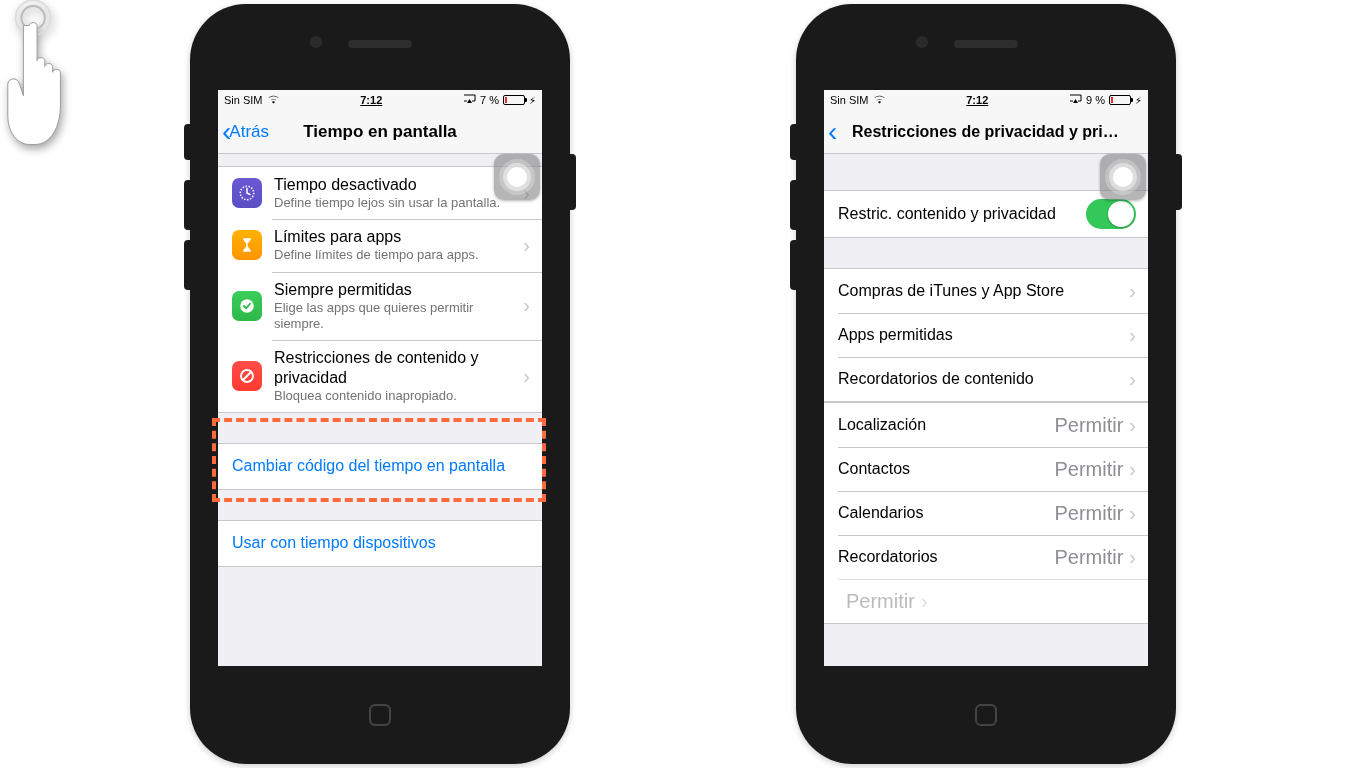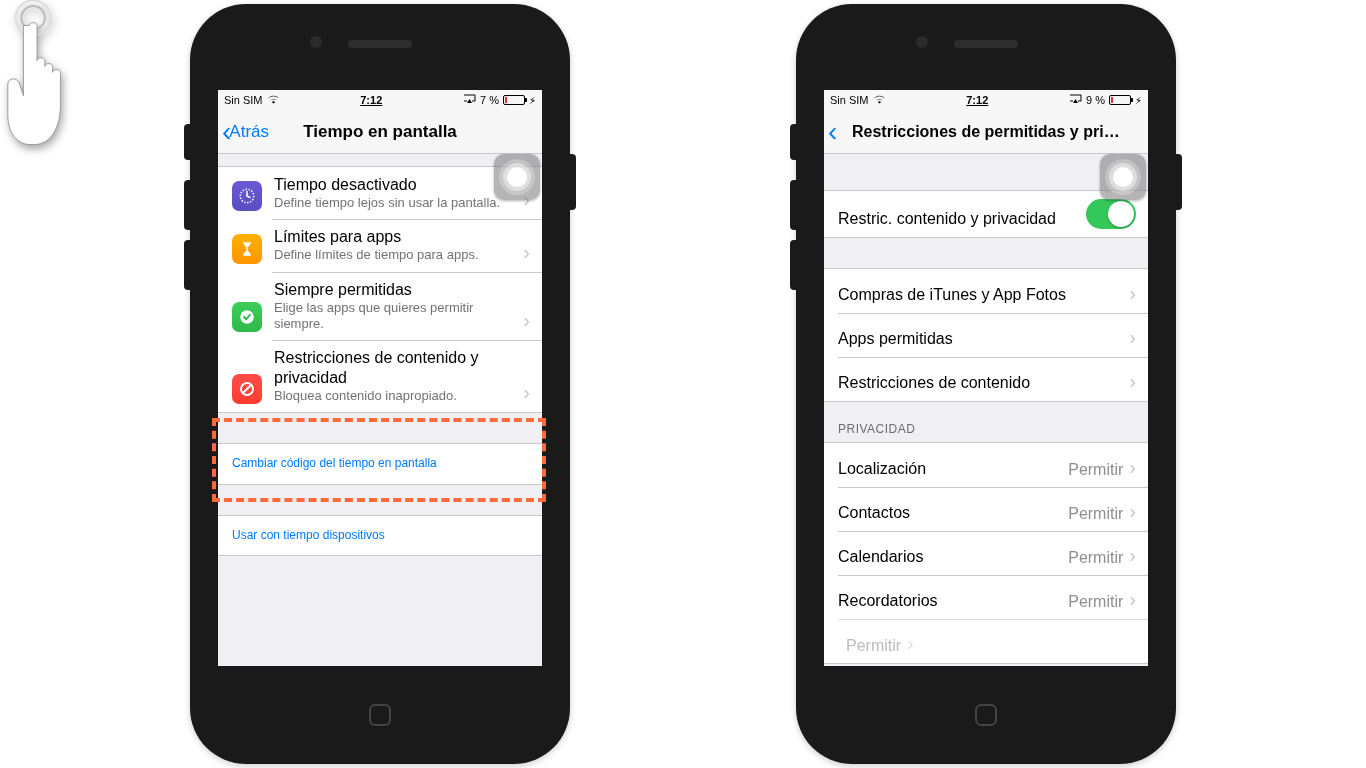--- a/index.html
+++ b/index.html
@@ -154,21 +154,21 @@
   .spacer { height: 30px; }
   .sectionhead {
     color: #6d6d72;
     font-size: 12px;
     letter-spacing: .5px;
     padding: 20px 14px 6px;
     text-transform: uppercase;
   }
   .cell {
     display: flex;
-    align-items: flex-end;
+    align-items: center;
     min-height: 44px;
     padding: 8px 12px 8px 14px;
     position: relative;
   }
   .cell + .cell::before {
     content:'';
     position:absolute; top:0; left:54px; right:0;
     height:1px; background:#c8c7cc;
   }
   .cell.noicon + .cell.noicon::before { left:14px; }
@@ -196,26 +196,26 @@
     font-size: 13px;
     line-height:1.25;
   }
   .chevr {
     color:#c7c7cc;
     font-size: 20px;
     margin-left:6px;
   }
   .value {
     color:#8e8e93;
-    font-size: 16px;
+    font-size: 20px;
     margin-left: 8px;
   }
   .linkcell {
     color:#007aff;
-    font-size:12px;
+    font-size:16px;
     padding: 12px 14px;
     background:#fff;
     line-height:1.3;
   }
   .linkgroup { border-top:1px solid #c8c7cc; border-bottom:1px solid #c8c7cc; }
 
   
   .toggle {
     width: 50px; height: 30px;
     background:#34c759;
@@ -447,21 +447,21 @@
             <span class="fill"></span>
           </span>
         <span class="bolt">⚡︎</span>
       </div>
     </div>
 
     <div class="navbar compact">
       <div class="back">
         <span class="chev">‹</span>
       </div>
-      <div class="title">Restricciones de permitidas y pri…</div>
+      <div class="title">Restricciones de privacidad y pri…</div>
     </div>
 
     <div class="content">
       <div class="spacer" style="height:36px"></div>
 
       <div class="group">
         <div class="cell noicon">
           <div class="txt">
             <div class="title-l">Restric. contenido y privacidad</div>
           </div>
@@ -469,39 +469,38 @@
               <div class="knob"></div>
             </div>
         </div>
       </div>
 
       <div class="spacer"></div>
 
       <div class="group">
         <div class="cell noicon">
           <div class="txt">
-              <div class="title-l">Compras de iTunes y App Fotos</div>
+              <div class="title-l">Compras de iTunes y App Store</div>
             </div>
           <span class="chevr">›</span>
         </div>
         <div class="cell noicon">
           <div class="txt">
               <div class="title-l">Apps permitidas</div>
             </div>
           <span class="chevr">›</span>
         </div>
         <div class="cell noicon">
           <div class="txt">
-              <div class="title-l">Restricciones de contenido</div>
-            </div>
-          <span class="chevr">›</span>
-        </div>
-      </div>
-
-      <div class="sectionhead">PRIVACIDAD</div>
+              <div class="title-l">Recordatorios de contenido</div>
+            </div>
+          <span class="chevr">›</span>
+        </div>
+      </div>
+
 
       <div class="group">
         <div class="cell noicon">
           <div class="txt">
               <div class="title-l">Localización</div>
             </div>
           <span class="value">Permitir</span>
           <span class="chevr">›</span>
         </div>
         <div class="cell noicon">

